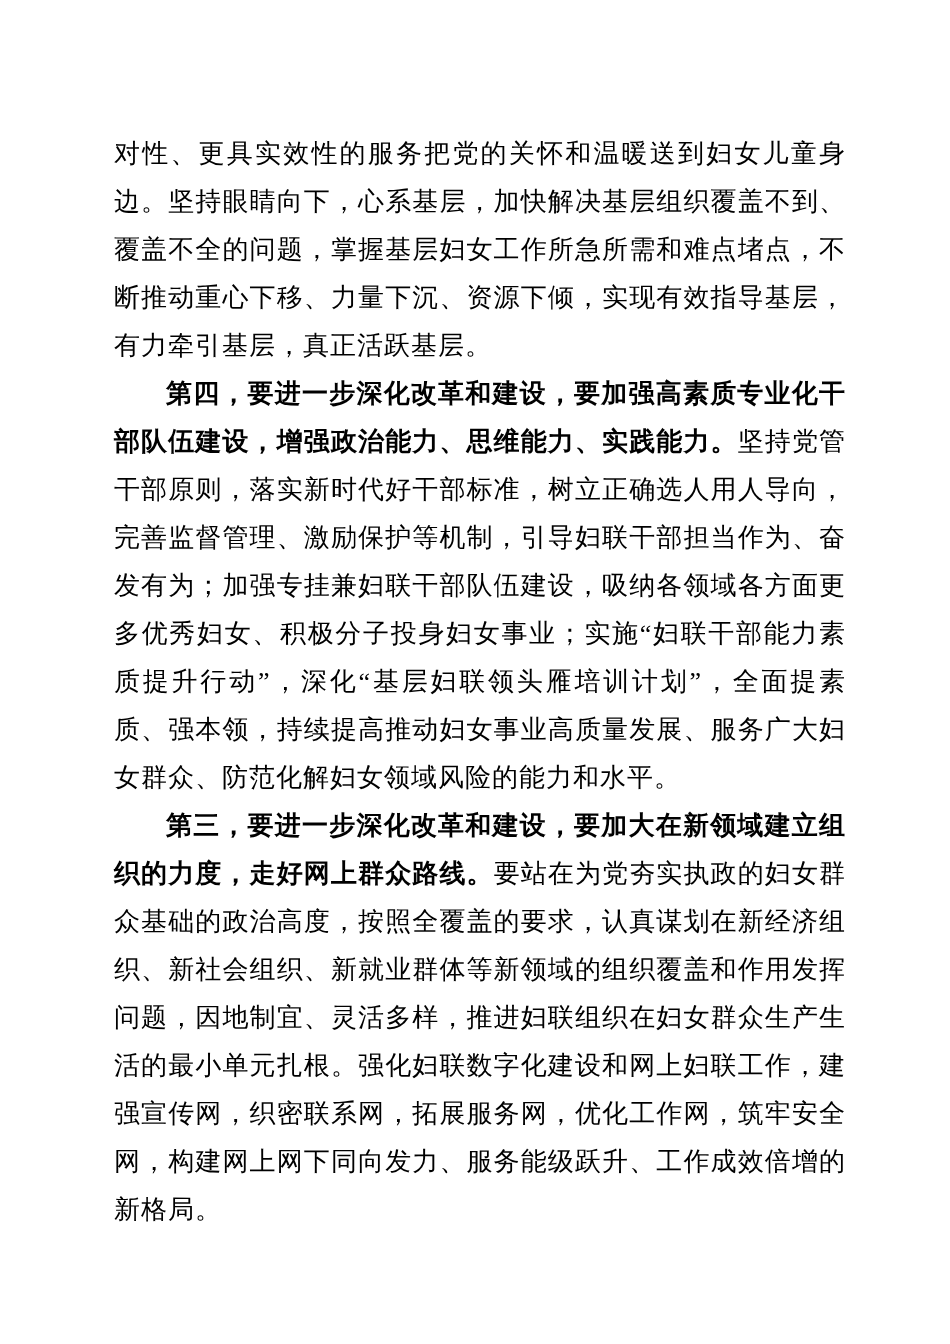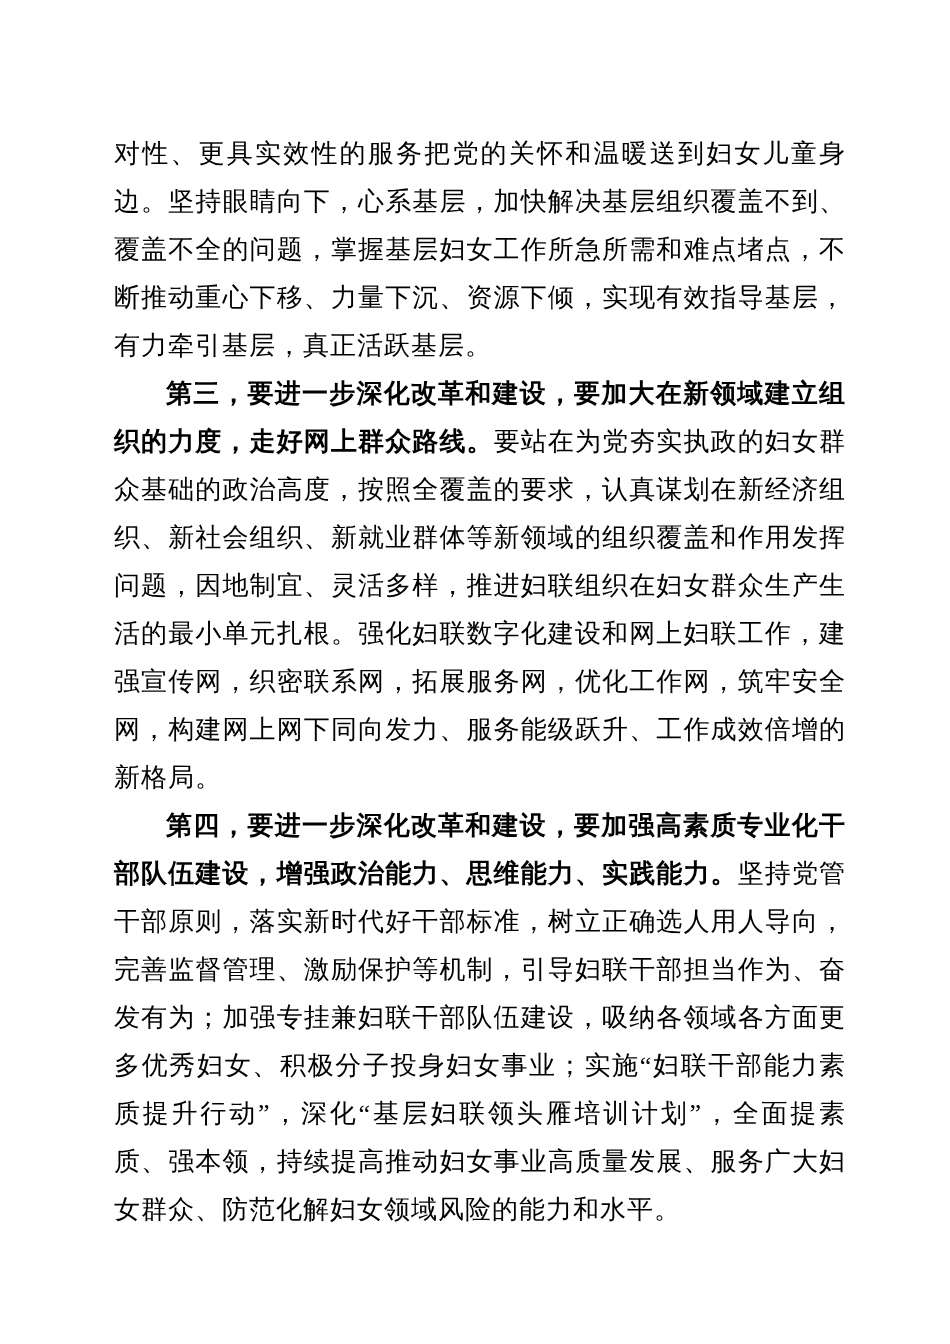--- a/index.html
+++ b/index.html
@@ -43,21 +43,21 @@
 <body>
 
 <div class="page">
   <div class="content">
 
     <p>
       <span>对性、更具实效性的服务把党的关怀和温暖送到妇女儿童身边。坚持眼睛向下，心系基层，加快解决基层组织覆盖不到、覆盖不全的问题，掌握基层妇女工作所急所需和难点堵点，不断推动重心下移、力量下沉、资源下倾，实现有效指导基层，有力牵引基层，真正活跃基层。</span>
     </p>
 
     <p class="indent">
-      <span class="seg-bold">第三，要进一步深化改革和建设，要加大在新领域建立组织的力度，走好网上群众路线。</span><span>要站在为党夯实执政的妇女群众基础的政治高度，按照全覆盖的要求，认真谋划在新经济组织、新社会组织、新就业群体等新领域的组织覆盖和作用发挥问题，因地制宜、灵活多样，推进妇联组织在妇女群众生产生活的最小单元扎根。强化妇联数字化建设和网上妇联工作，建强宣传网，织密联系网，拓展服务网，优化工作网，筑牢安全网，构建网上网下同向发力、服务能级跃升、工作成效倍增的新格局。</span>
+      <span class="seg-bold">第四，要进一步深化改革和建设，要加强高素质专业化干部队伍建设，增强政治能力、思维能力、实践能力。</span><span>坚持党管干部原则，落实新时代好干部标准，树立正确选人用人导向，完善监督管理、激励保护等机制，引导妇联干部担当作为、奋发有为；加强专挂兼妇联干部队伍建设，吸纳各领域各方面更多优秀妇女、积极分子投身妇女事业；实施“妇联干部能力素质提升行动”，深化“基层妇联领头雁培训计划”，全面提素质、强本领，持续提高推动妇女事业高质量发展、服务广大妇女群众、防范化解妇女领域风险的能力和水平。</span>
     </p>
 
     <p class="indent">
-      <span class="seg-bold">第四，要进一步深化改革和建设，要加强高素质专业化干部队伍建设，增强政治能力、思维能力、实践能力。</span><span>坚持党管干部原则，落实新时代好干部标准，树立正确选人用人导向，完善监督管理、激励保护等机制，引导妇联干部担当作为、奋发有为；加强专挂兼妇联干部队伍建设，吸纳各领域各方面更多优秀妇女、积极分子投身妇女事业；实施“妇联干部能力素质提升行动”，深化“基层妇联领头雁培训计划”，全面提素质、强本领，持续提高推动妇女事业高质量发展、服务广大妇女群众、防范化解妇女领域风险的能力和水平。</span>
+      <span class="seg-bold">第三，要进一步深化改革和建设，要加大在新领域建立组织的力度，走好网上群众路线。</span><span>要站在为党夯实执政的妇女群众基础的政治高度，按照全覆盖的要求，认真谋划在新经济组织、新社会组织、新就业群体等新领域的组织覆盖和作用发挥问题，因地制宜、灵活多样，推进妇联组织在妇女群众生产生活的最小单元扎根。强化妇联数字化建设和网上妇联工作，建强宣传网，织密联系网，拓展服务网，优化工作网，筑牢安全网，构建网上网下同向发力、服务能级跃升、工作成效倍增的新格局。</span>
     </p>
 
   </div>
 </div>
 
 </body></html>

